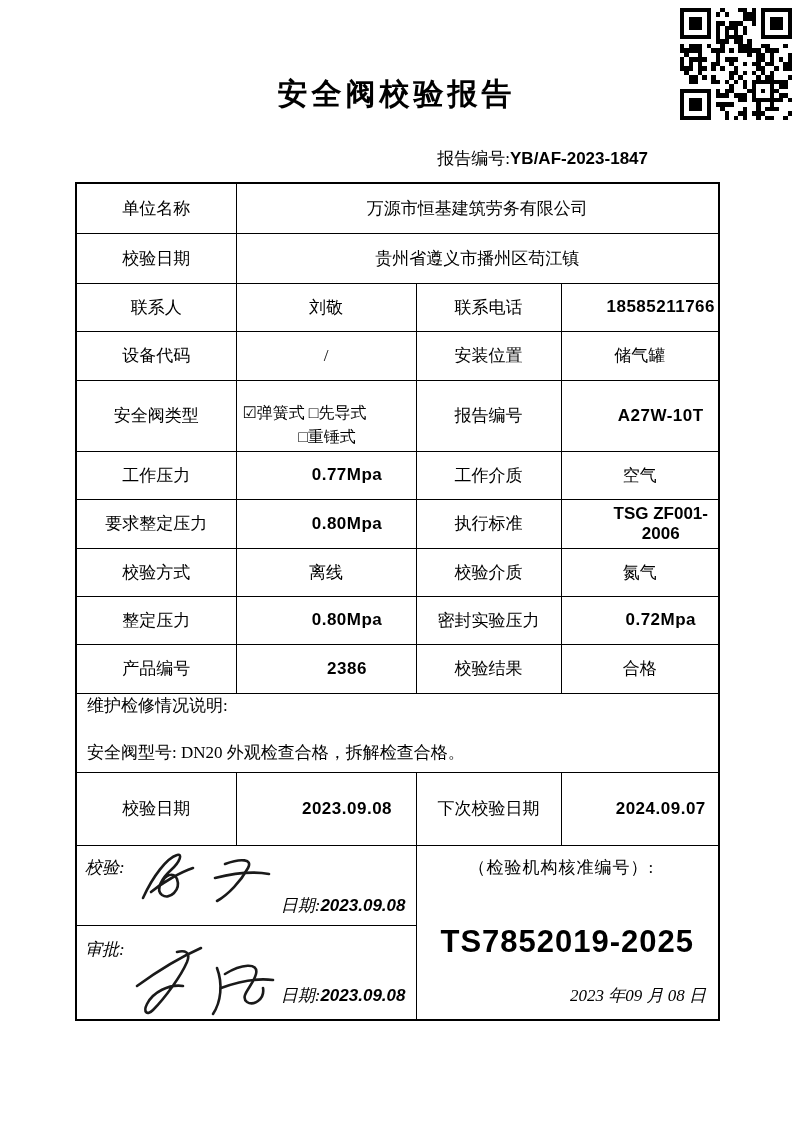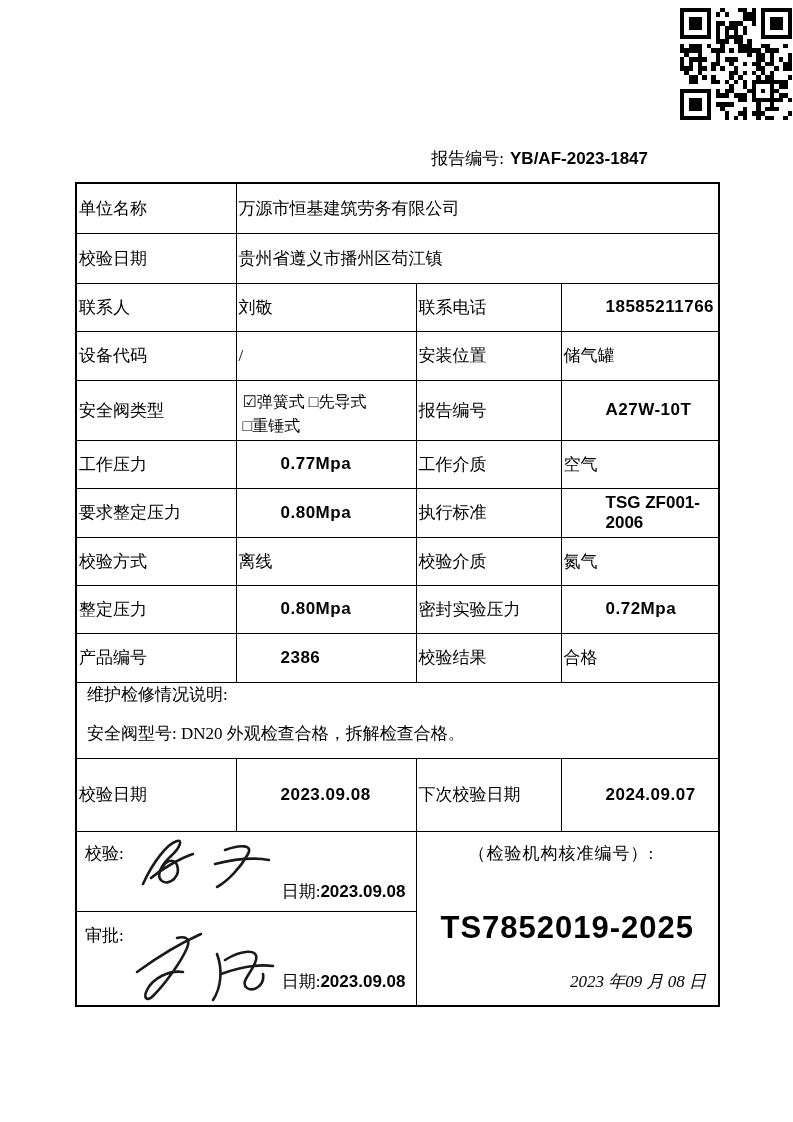--- a/index.html
+++ b/index.html
@@ -11,44 +11,44 @@
     overflow:hidden;
   }
   .title {
     position:absolute; top:74px; left:0; width:100%;
     text-align:center; font-size:30px; font-weight:bold; letter-spacing:4px;
   }
   .report-no {
     position:absolute; top:147px; right:145px; font-size:17px;
     white-space:nowrap;
   }
-  .report-no .num { margin-left:6px; }
+  .report-no .num { }
   .num {
     font-family:"Liberation Sans","DejaVu Sans",sans-serif;
     font-weight:700;
   }
   .qr { position:absolute; top:8px; left:680px; }
 
   table.report {
     position:absolute; left:75px; top:182px; width:643px;
     border-collapse:collapse; table-layout:fixed;
     border:2.5px solid #000;
   }
   td {
-    border:1.6px solid #000; vertical-align:middle;
+    border:1.6px solid #000; text-align:center; vertical-align:middle;
     font-size:17px; padding:0 2px; overflow:hidden;
   }
   td.val-num { font-family:"Liberation Sans","DejaVu Sans",sans-serif; font-weight:700; letter-spacing:0.5px;padding-left:44px; }
-  td.vtype { font-size:16px; padding:9px 4px 2px 6px; text-align:left; line-height:24px; }
-  .vtype .line2 { display:block; }
+  td.vtype { font-size:16px; padding:20px 4px 2px 6px; text-align:left; line-height:24px; }
+  .vtype .line2 { display:block; text-align:center; }
   td.notes { text-align:left; vertical-align:top; padding:0 10px 8px 10px; }
   .notes .n-title { display:block; font-size:17px; }
-  .notes .n-body { display:block; font-size:17px; margin-top:16px; }
-
-  td.sig-cell { position:relative; text-align:left; vertical-align:top; }
+  .notes .n-body { display:block; font-size:17px; margin-top:24px; }
+
+  td.sig-cell { position:relative; text-align:left; vertical-align:top;font-style:italic; }
   .sig-label { position:absolute; left:8px; font-size:17px; }
   .sig-date { position:absolute; right:10px; font-size:17px; white-space:nowrap; }
   .sig-date .num { font-size:17px; }
   .sig-svg { position:absolute; }
   .sig-svg path { fill:none; stroke:#1a1a1a; stroke-width:2.6; stroke-linecap:round; stroke-linejoin:round; }
 
   td.approve-cell { position:relative; text-align:left; vertical-align:top; }
   .approve-header { position:absolute; top:10px; left:8px; font-size:17px; letter-spacing:1px;margin-left:44px; }
   .approve-no {
     position:absolute; top:78px; left:0; width:100%; text-align:center;
@@ -271,20 +271,21 @@
       <rect x="85.5" y="4.5" width="22.5" height="22.5" fill="#fff"></rect>
       <rect x="90" y="9" width="13.5" height="13.5" fill="#000"></rect>
       <rect x="0" y="81" width="31.5" height="31.5" fill="#000"></rect>
       <rect x="4.5" y="85.5" width="22.5" height="22.5" fill="#fff"></rect>
       <rect x="9" y="90" width="13.5" height="13.5" fill="#000"></rect>
       <rect x="72" y="72" width="22.5" height="22.5" fill="#000"></rect>
       <rect x="76.5" y="76.5" width="13.5" height="13.5" fill="#fff"></rect>
       <rect x="81" y="81" width="4.5" height="4.5" fill="#000"></rect>
     </svg>
 
+  <div class="title">安全阀校验报告</div>
 
   <div class="report-no">
     <span>报告编号:</span><span class="num">YB/AF-2023-1847</span>
   </div>
 
   <table class="report">
     <colgroup>
         <col style="width:160px">
         <col style="width:180px">
         <col style="width:145px">

